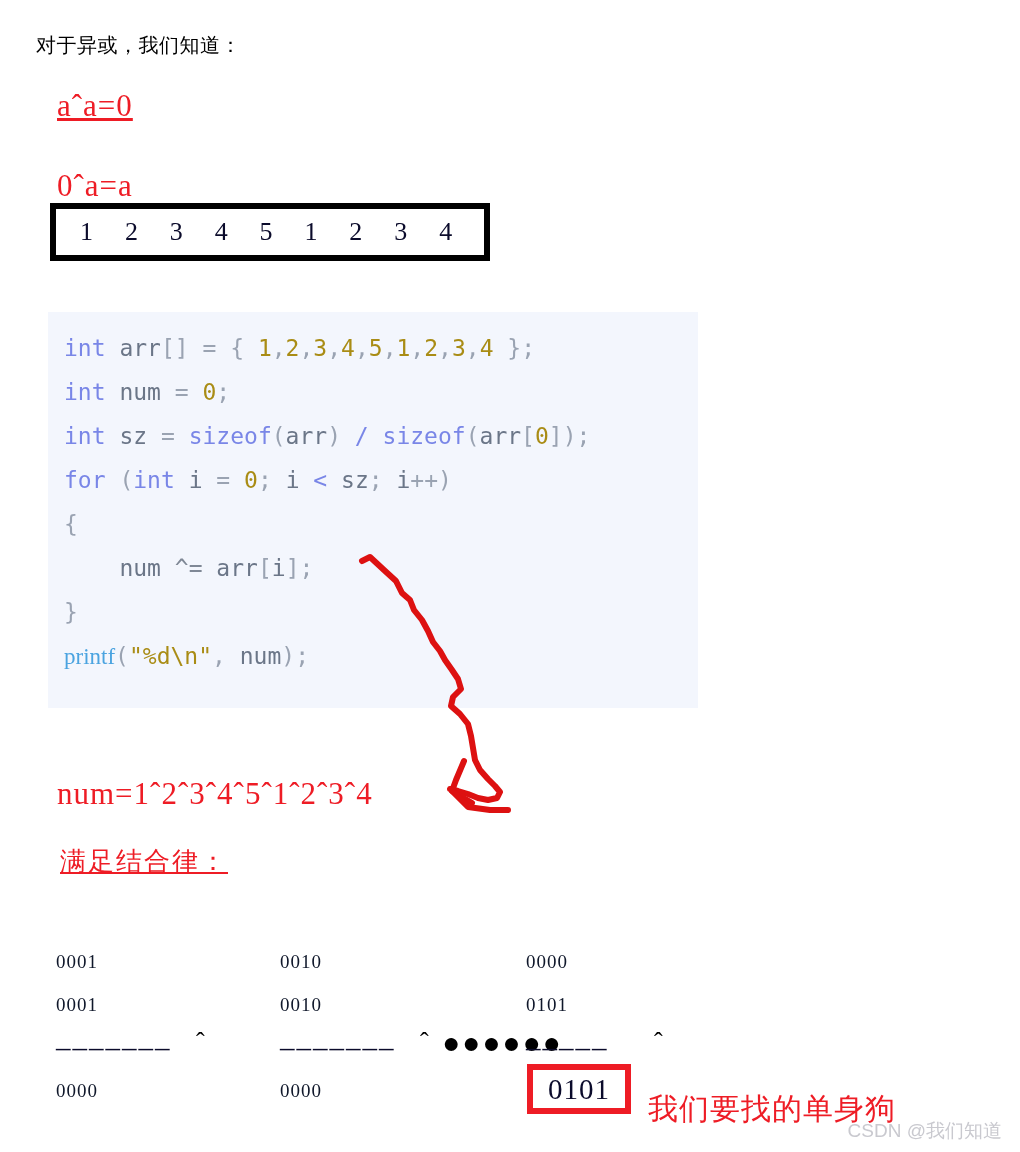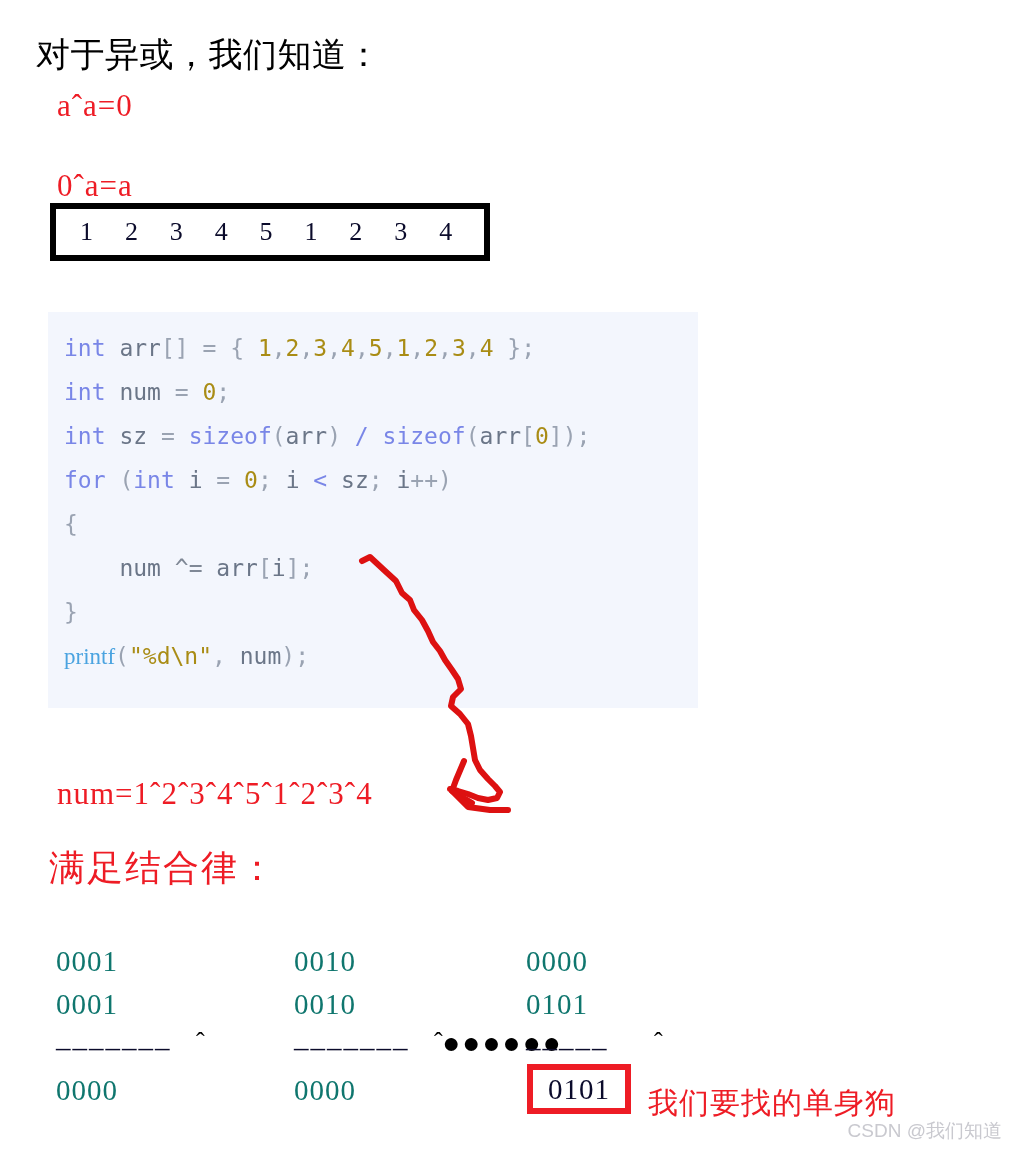--- a/index.html
+++ b/index.html
@@ -14,21 +14,21 @@
     overflow: hidden;
     font-family: "Liberation Serif", "DejaVu Serif", serif;
     -webkit-font-smoothing: antialiased;
   }
 
   
   .heading {
     position: absolute;
     left: 36px;
     top: 32px;
-    font-size: 34px;
+    font-size: 20px;
     color: #000000;
     letter-spacing: 0.5px;
     white-space: nowrap;
   }
 
   
   .rule-line {
     position: absolute;
     left: 57px;
     color: #ee1c25;
@@ -99,48 +99,49 @@
     position: absolute;
     left: 57px;
     top: 776px;
     font-size: 31px;
     color: #ee1c25;
     white-space: nowrap;
     letter-spacing: 1px;
   }
   .assoc-note {
     position: absolute;
-    left: 49px;
+    left: 60px;
     top: 844px;
-    font-size: 36px;
+    font-size: 26px;
     color: #ee1c25;
     white-space: nowrap;
     letter-spacing: 2px;
+    text-decoration: underline;
   }
 
   
   .bin-area {
     position: absolute;
     left: 56px;
     top: 940px;
     width: 640px;
     height: 175px;
   }
   .bin-col {
     position: absolute;
     top: 0;
     width: 200px;
   }
   .bin-col.c1 { left: 0px; }
-  .bin-col.c2 { left: 238px; }
+  .bin-col.c2 { left: 224px; }
   .bin-col.c3 { left: 470px; }
 
   .bin-row {
-    font-size: 29px;
-    color: #0f766e;
+    font-size: 19px;
+    color: #0f172a;
     height: 43px;
     line-height: 43px;
     letter-spacing: 1px;
     white-space: nowrap;
   }
   .bin-sep {
     height: 43px;
     line-height: 43px;
     position: relative;
     white-space: nowrap;
@@ -211,21 +212,21 @@
     color: #c9c9cf;
     font-family: "Liberation Sans", sans-serif;
     white-space: nowrap;
   }
 </style>
 </head>
 <body>
 
 <div class="heading">对于异或，我们知道：</div>
 
-<div class="rule-line rule-1" style="color: rgb(238, 28, 37);">aˆa=0</div>
+<div class="rule-line rule-1" style="color: rgb(238, 28, 37); text-decoration: underline;">aˆa=0</div>
 <div class="rule-line rule-2" style="color: rgb(238, 28, 37);">0ˆa=a</div>
 
 <div class="array-box">
   <span class="array-cell">1</span>
   <span class="array-cell">2</span>
   <span class="array-cell">3</span>
   <span class="array-cell">4</span>
   <span class="array-cell">5</span>
   <span class="array-cell">1</span>
   <span class="array-cell">2</span>
@@ -280,15 +281,15 @@
       <span class="sep-dashes">–––––</span>
       <span class="sep-caret">ˆ</span>
     </div>
   </div>
 
   <div class="result-box" style="border-color: rgb(238, 28, 37);">
     <span>0101</span>
   </div>
 </div>
 
-<div class="caption" style="color: rgb(238, 28, 37);">我们要找的单身狗</div>
+<div class="caption" style="color: rgb(238, 28, 37); margin-top: 6px;">我们要找的单身狗</div>
 
 <div class="watermark">CSDN @我们知道</div>
 
 </body></html>

